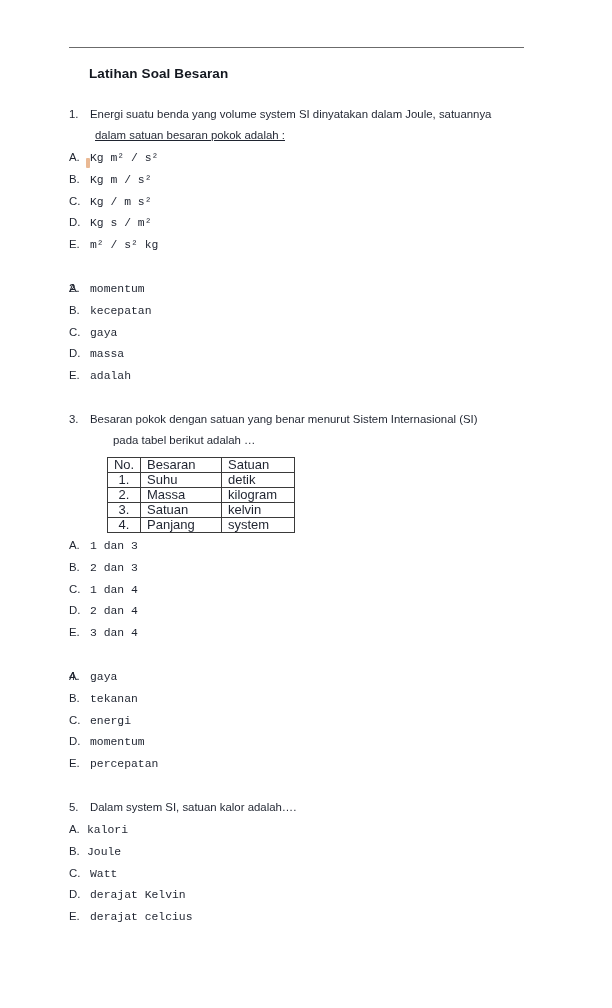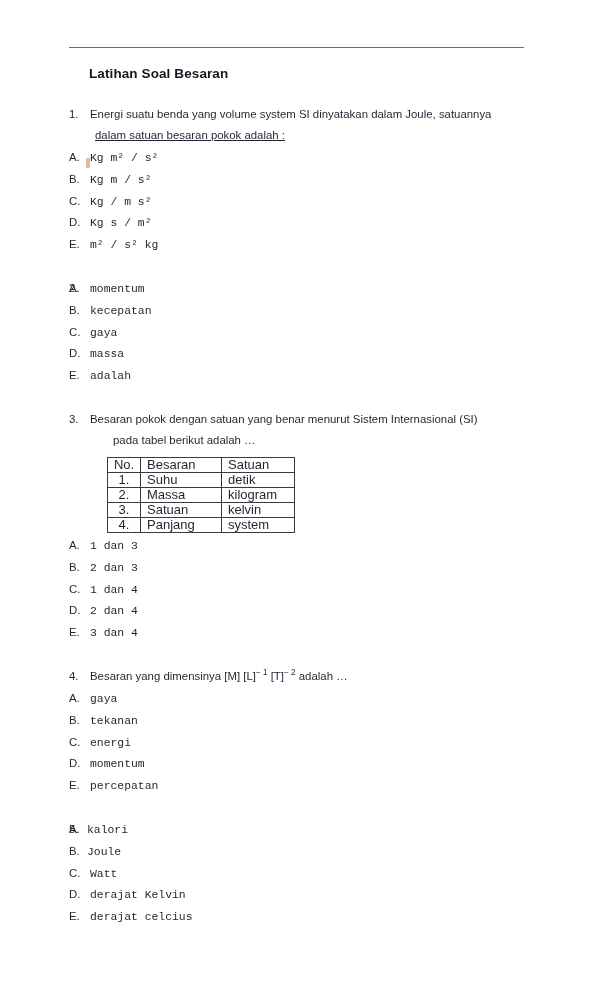--- a/index.html
+++ b/index.html
@@ -307,21 +307,20 @@
         <div class="opt">
           <span class="marker">E.</span>
           <span class="otext">3 dan 4</span>
         </div>
       </div>
     </div>
 
     <div class="qblock">
       <div class="qline">
         <span class="marker">4.</span>
-        <span class="qtext"><span>Besaran yang dimensinya [M] [L]</span><sup class="sup">− 1</sup><span> [T]</span><sup class="sup">− 2</sup><span> adalah …</span></span>
       </div>
       <div class="opts">
         <div class="opt">
           <span class="marker">A.</span>
           <span class="otext">gaya</span>
         </div>
         <div class="opt">
           <span class="marker">B.</span>
           <span class="otext">tekanan</span>
         </div>
@@ -336,20 +335,21 @@
         <div class="opt">
           <span class="marker">E.</span>
           <span class="otext">percepatan</span>
         </div>
       </div>
     </div>
 
     <div class="qblock">
       <div class="qline">
         <span class="marker">5.</span>
+        <span class="qtext">Dalam system SI, satuan kalor adalah….</span>
       </div>
       <div class="opts">
         <div class="opt tight">
           <span class="marker">A.</span>
           <span class="otext">kalori</span>
         </div>
         <div class="opt tight">
           <span class="marker">B.</span>
           <span class="otext">Joule</span>
         </div>

